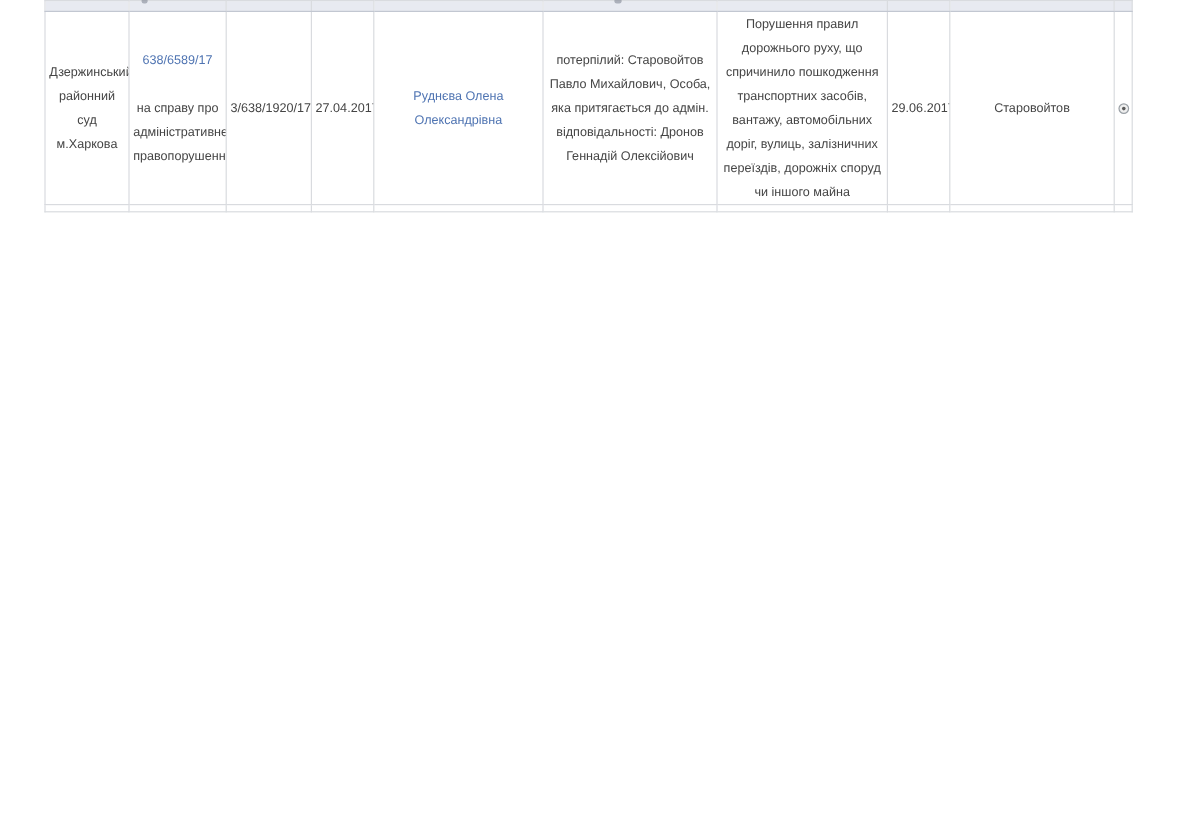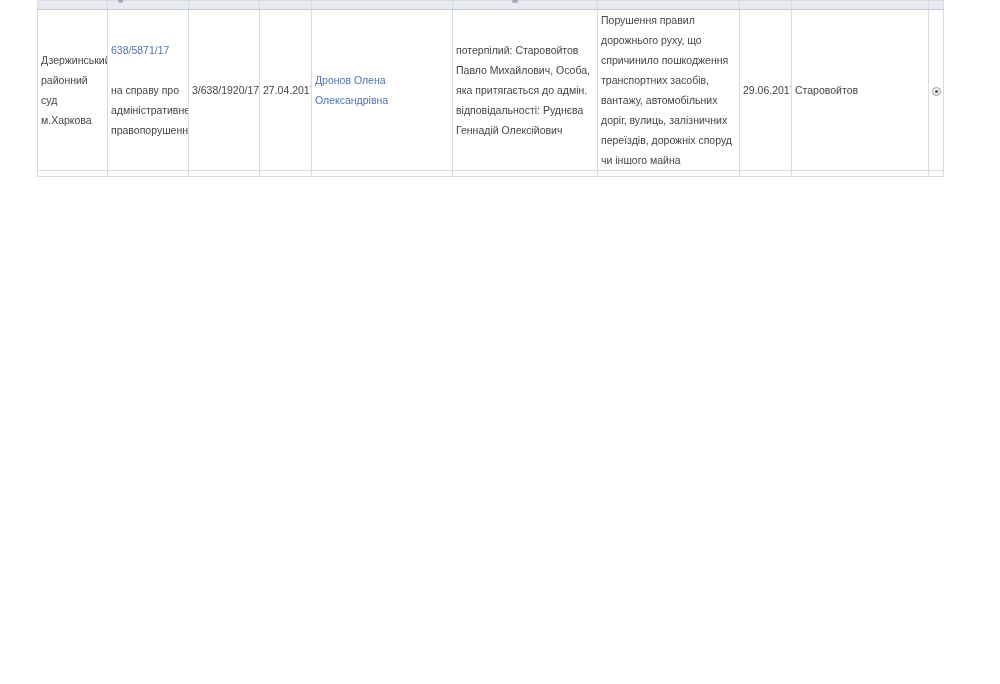--- a/index.html
+++ b/index.html
@@ -30,21 +30,21 @@
   table.cases col.c8  { width: 52px; }
   table.cases col.c9  { width: 137px; }
   table.cases col.c10 { width: 15px; }
 
   table.cases th, table.cases td {
     border: 1px solid #d9dbdf;
     vertical-align: middle;
     padding: 0 3px;
     line-height: 20px;
     font-weight: normal;
-    text-align: left;
+    text-align: center;
     overflow: hidden;
   }
   table.cases thead th {
     height: 9px;
     background: #e8eaf1;
     border-bottom: 1px solid #c2c7d1;
     padding: 0;
   }
   table.cases td.data-cell { height: 161px; }
   table.cases tr.empty-row td { height: 6px; padding: 0; }
@@ -116,35 +116,35 @@
           <th></th>
         </tr>
       </thead>
       <tbody>
         <tr>
           <td class="data-cell">
             <span>Дзержинський районний суд м.Харкова</span>
           </td>
           <td class="data-cell">
             <div>
-              <a class="cell-link">638/5871/17</a>
+              <a class="cell-link">638/6589/17</a>
             </div>
             <div class="case-subject">на справу про адміністративне правопорушення</div>
           </td>
           <td class="data-cell">
             <span>3/638/1920/17</span>
           </td>
           <td class="data-cell">
             <span>27.04.2017</span>
           </td>
           <td class="data-cell">
-            <a class="cell-link">Дронов Олена Олександрівна</a>
+            <a class="cell-link">Руднєва Олена Олександрівна</a>
           </td>
           <td class="data-cell">
-            <span>потерпілий: Старовойтов Павло Михайлович, Особа, яка притягається до адмін. відповідальності: Руднєва Геннадій Олексійович</span>
+            <span>потерпілий: Старовойтов Павло Михайлович, Особа, яка притягається до адмін. відповідальності: Дронов Геннадій Олексійович</span>
           </td>
           <td class="data-cell">
             <span>Порушення правил дорожнього руху, що спричинило пошкодження транспортних засобів, вантажу, автомобільних доріг, вулиць, залізничних переїздів, дорожніх споруд чи іншого майна</span>
           </td>
           <td class="data-cell">
             <span>29.06.2017</span>
           </td>
           <td class="data-cell">
             <span>Старовойтов</span>
           </td>

